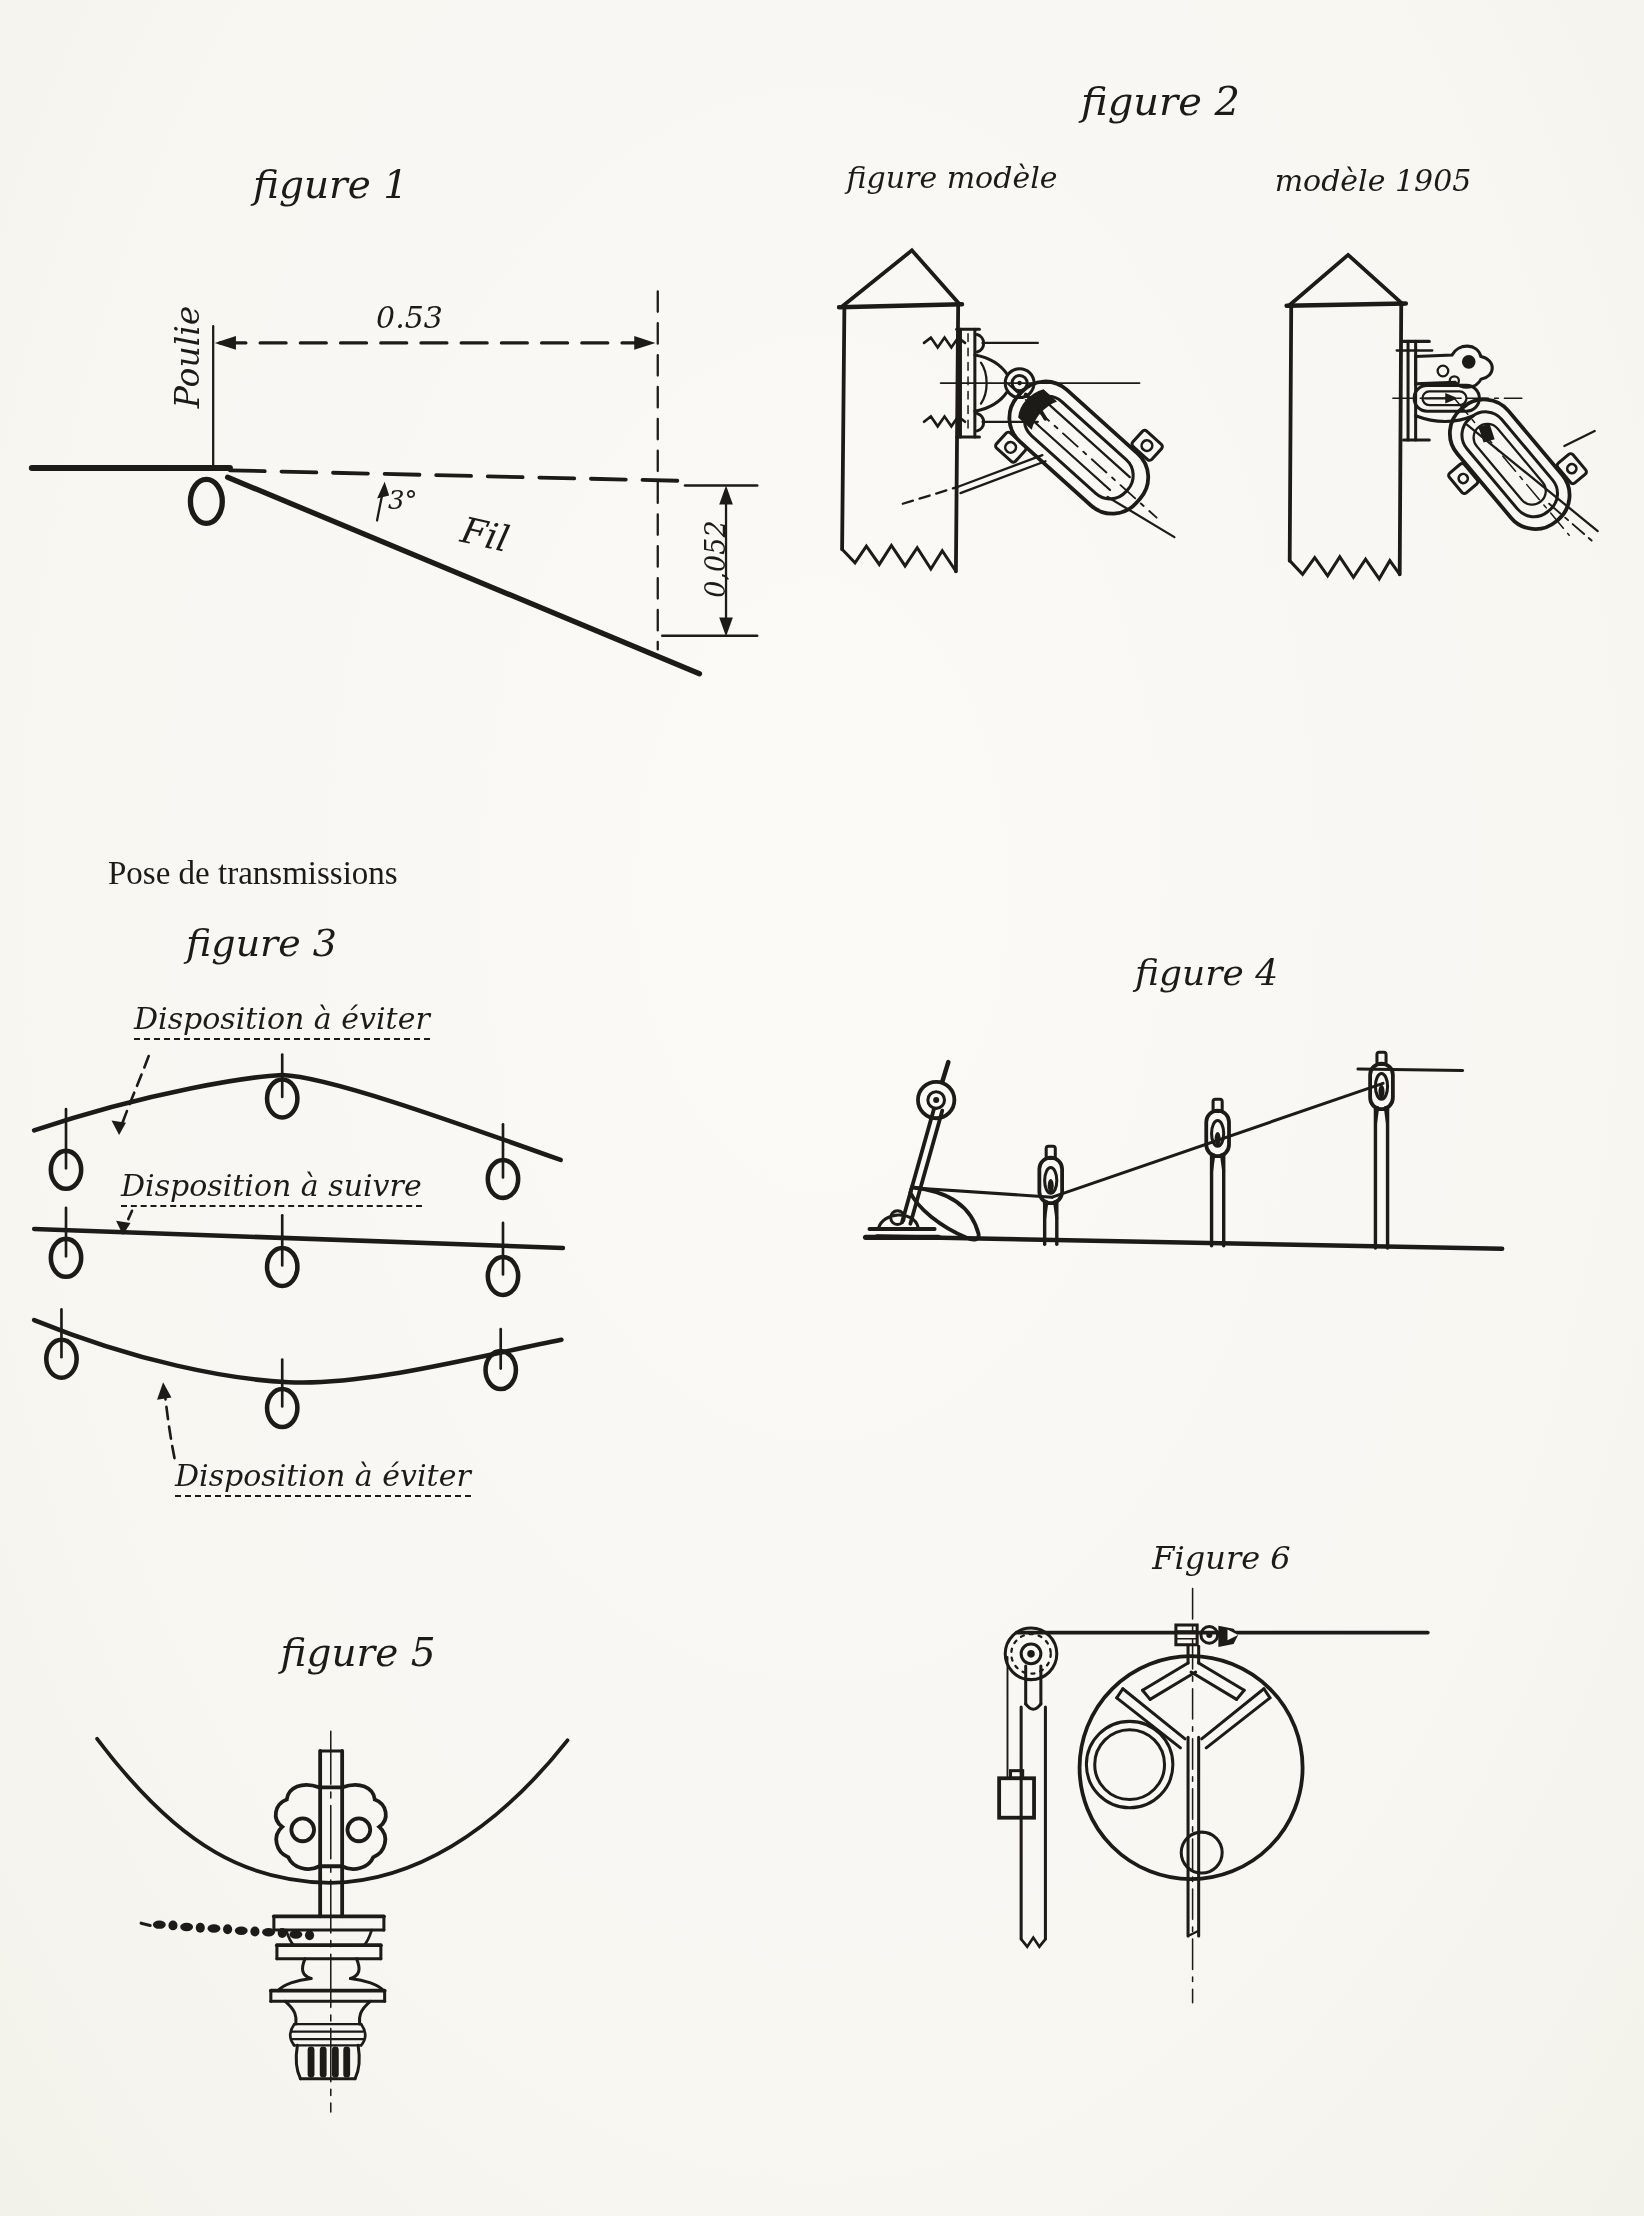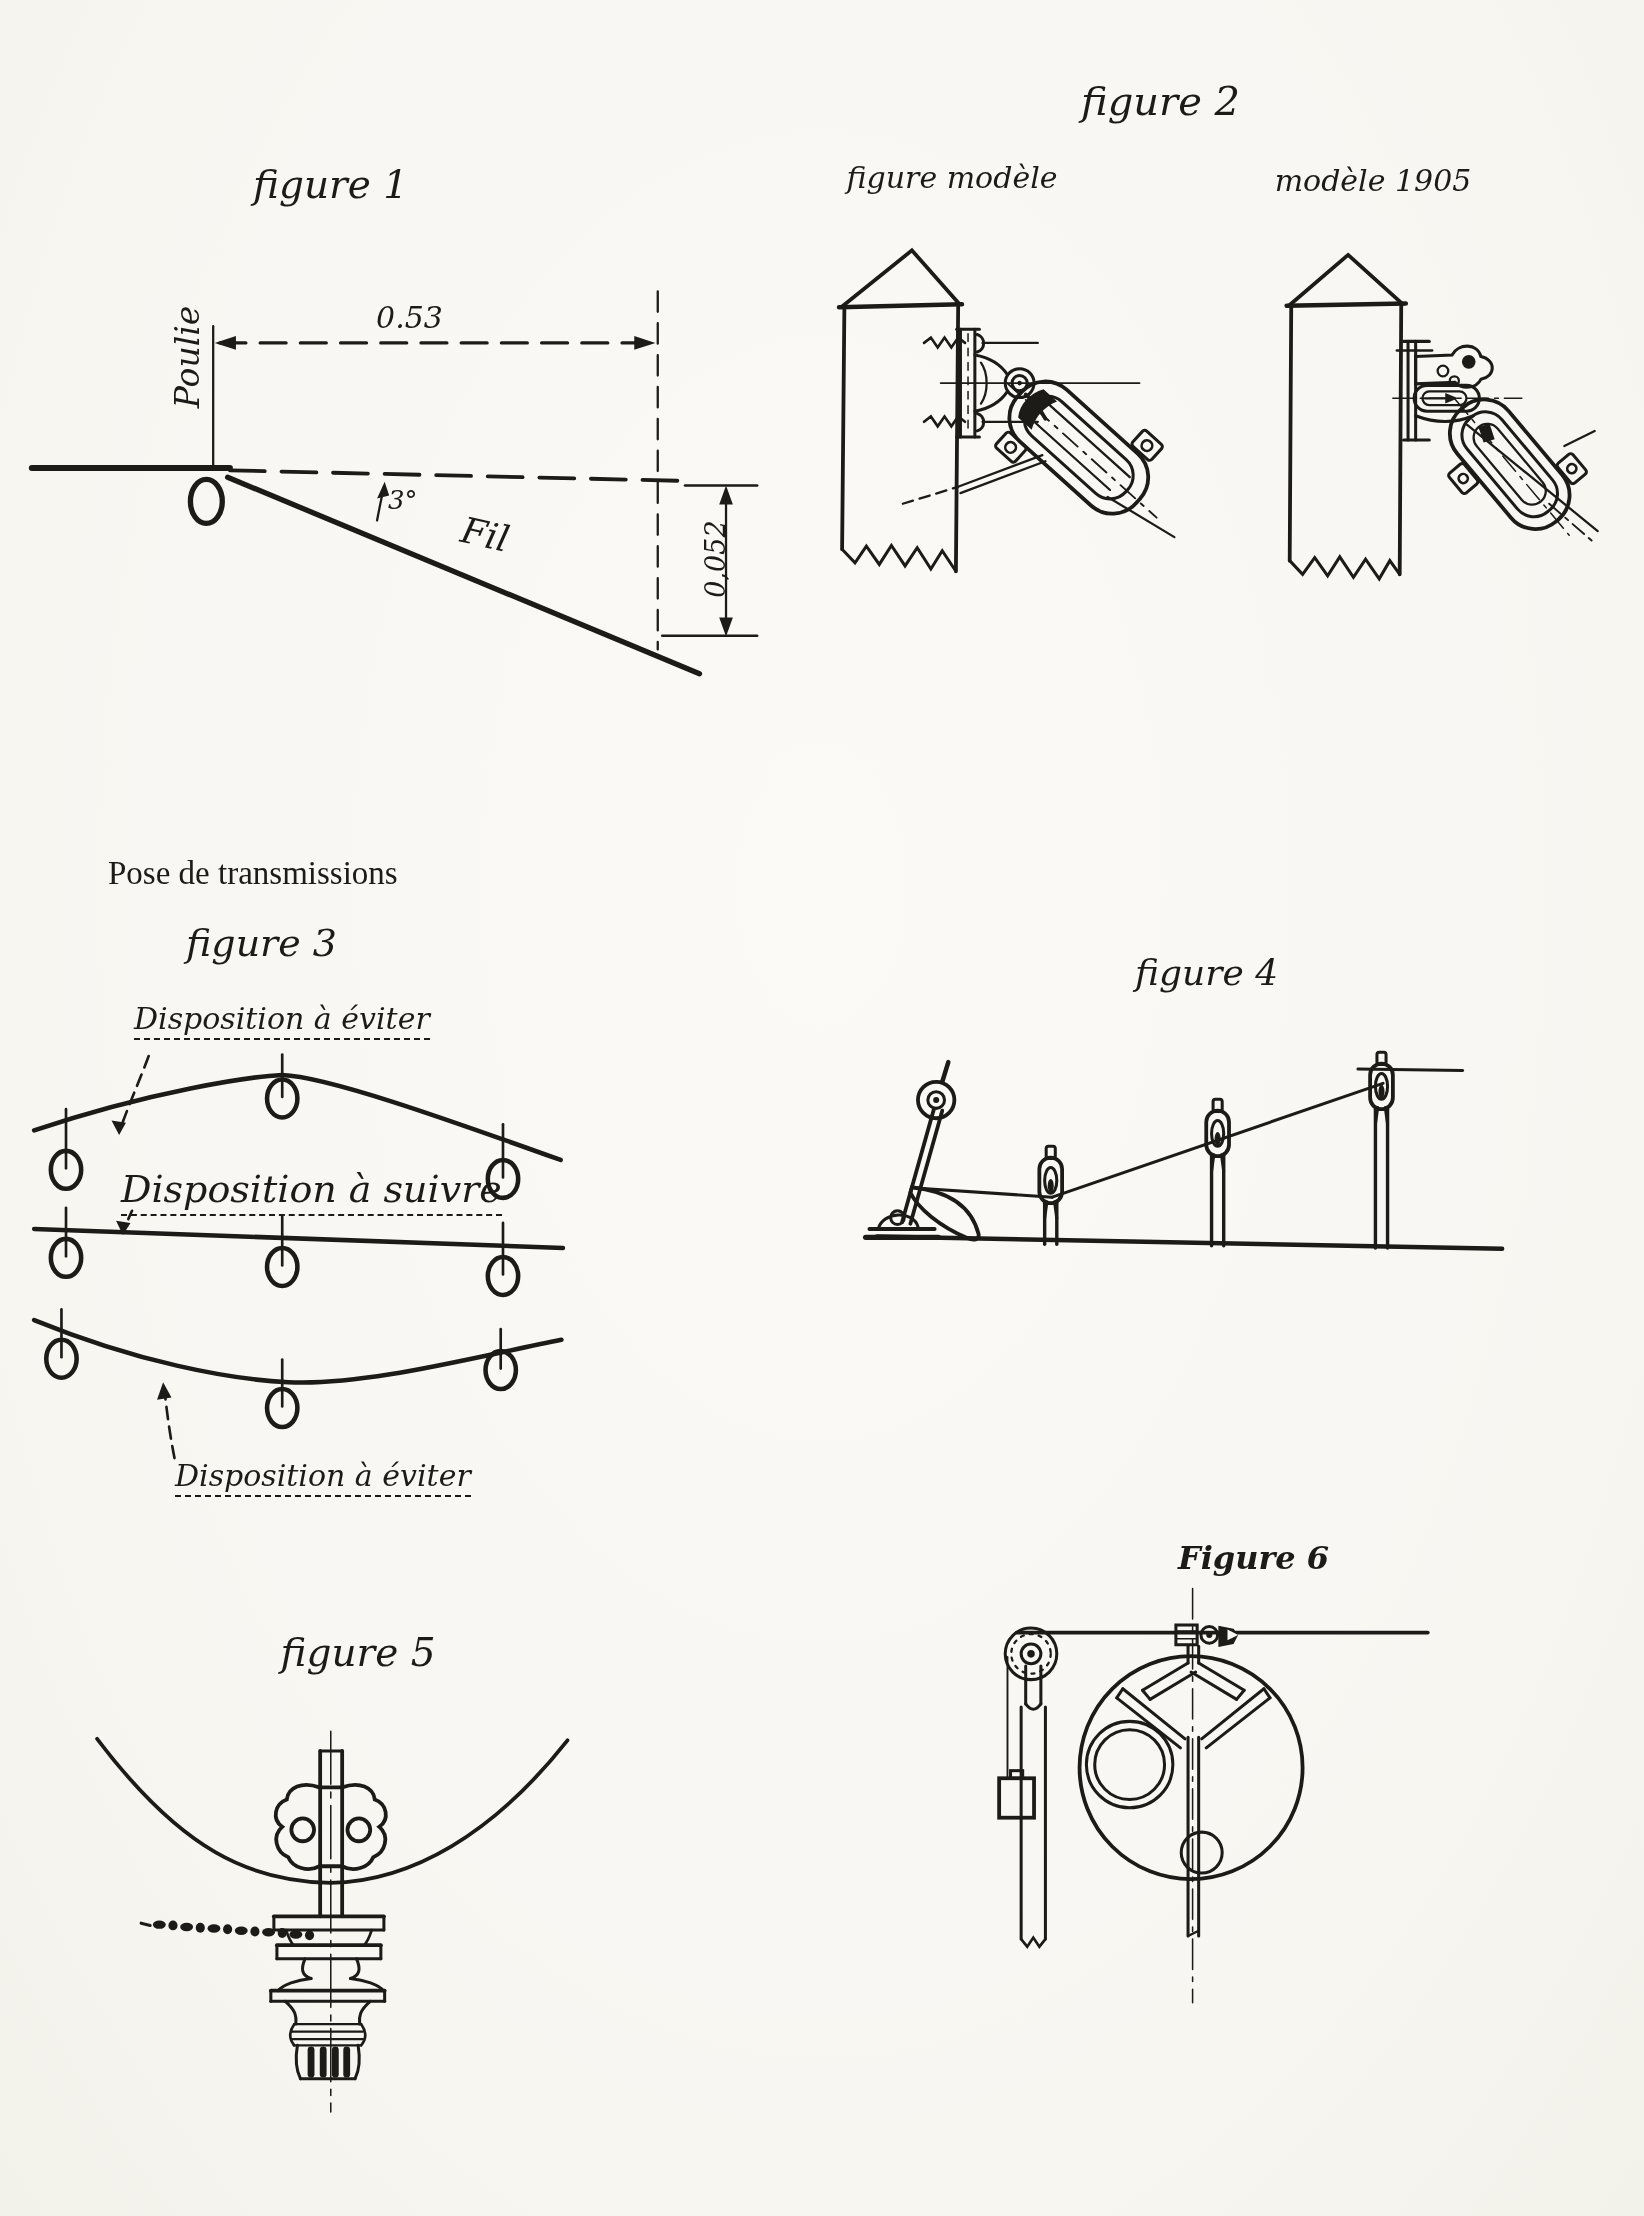--- a/index.html
+++ b/index.html
@@ -331,24 +331,24 @@
 <div class="lbl hw" style="left:461px;top:516px;font-size:36px;transform:rotate(13deg);">Fil</div>
 
 <div class="lbl ctr hw rot" style="left:652px;top:544px;width:129px;height:30px;font-size:27px;">0,052</div>
 
 <div class="lbl" style="left:108px;top:856px;font-size:33px;font-family:'Liberation Serif',serif;">Pose de transmissions</div>
 
 <div class="lbl ctr hw" style="left:182px;top:924px;width:159px;font-size:38px;">figure 3</div>
 
 <div class="lbl hw ul" style="left:134px;top:1003px;font-size:30px;">Disposition à éviter</div>
 
-<div class="lbl hw ul" style="left:121px;top:1170px;font-size:38px;">Disposition à suivre</div>
+<div class="lbl hw ul" style="left:121px;top:1170px;font-size:30px;">Disposition à suivre</div>
 
 <div class="lbl hw ul" style="left:175px;top:1460px;font-size:30px;">Disposition à éviter</div>
 
 <div class="lbl ctr hw" style="left:1123px;top:918px;width:167px;font-size:36px;margin-top:36px;">figure 4</div>
 
 <div class="lbl ctr hw" style="left:267px;top:1633px;width:182px;font-size:39px;">figure 5</div>
 
-<div class="lbl ctr hw" style="left:1138px;top:1542px;width:167px;font-size:32px;font-weight:bold;margin-left:32px;">Figure 6</div>
+<div class="lbl ctr hw" style="left:1138px;top:1542px;width:167px;font-size:32px;font-weight:normal;">Figure 6</div>
 
 </div>
 
 
 </body></html>

